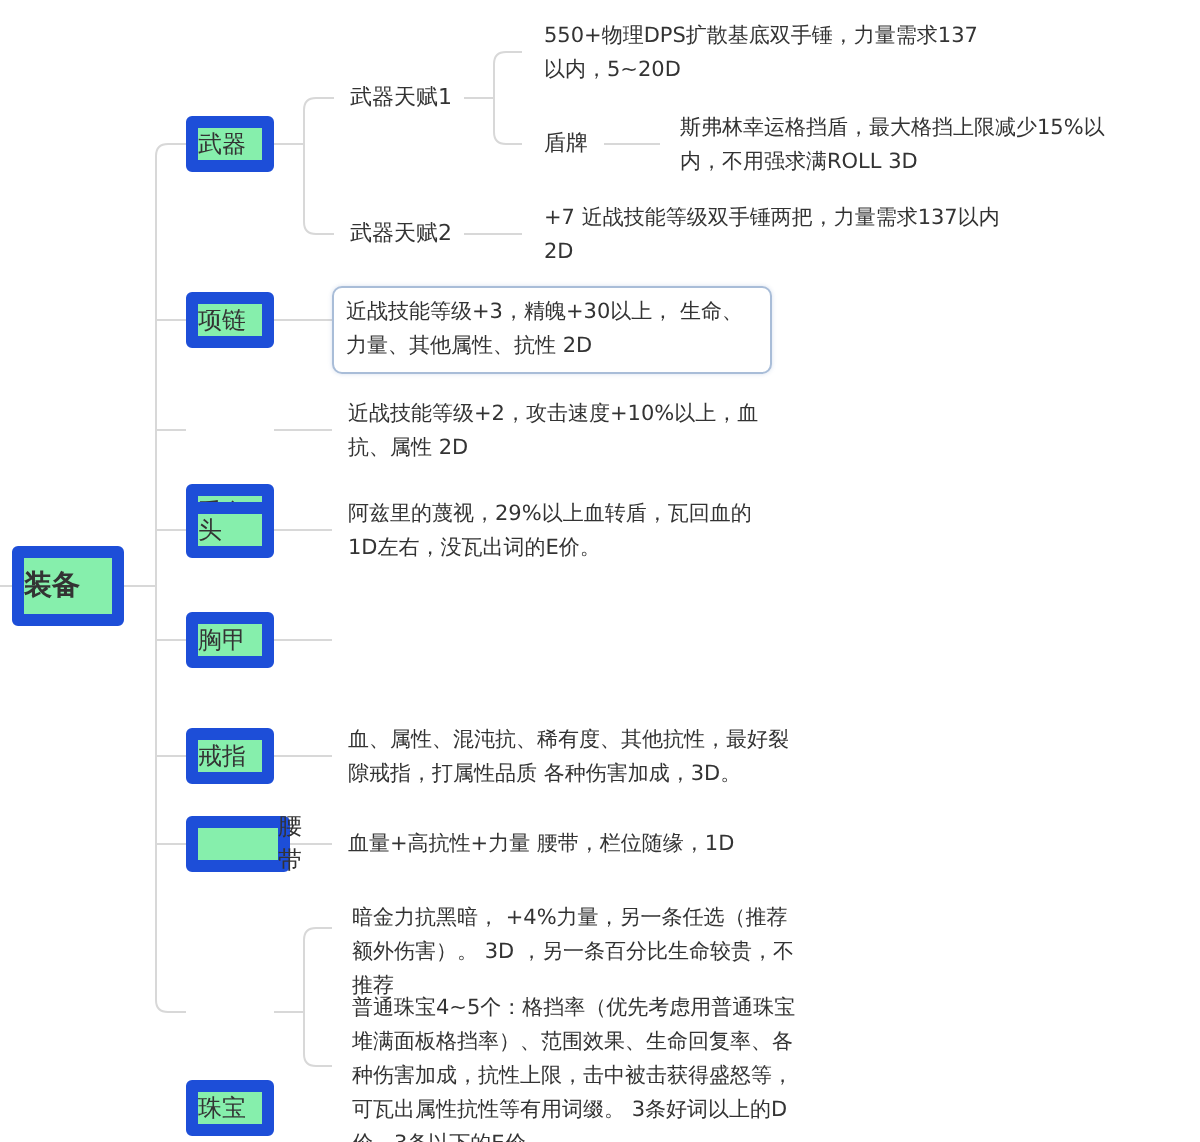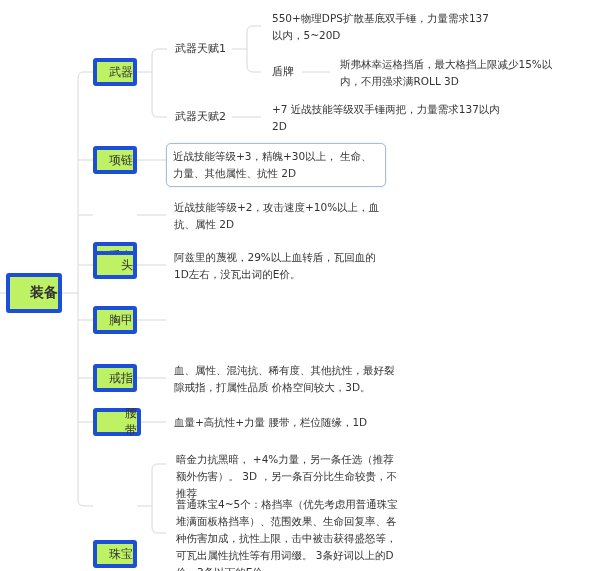--- a/index.html
+++ b/index.html
@@ -4,22 +4,22 @@
 <style>
   html, body { margin:0; padding:0; }
   body {
     width:600px; height:571px; background:#ffffff; position:relative; overflow:hidden;
     font-family: "DejaVu Sans", "Liberation Sans", sans-serif; color:#333;
   }
   .canvas { position:absolute; left:0; top:0; width:600px; height:571px; }
   svg.lines { position:absolute; left:0; top:0; width:600px; height:571px; }
   .node {
     position:absolute; box-sizing:border-box;
-    background:#bef264; border:4px solid #1d4ed8; border-radius:3px;
-    display:flex; align-items:center; justify-content:flex-end;
+    background:#86efac; border:6px solid #1d4ed8; border-radius:3px;
+    display:flex; align-items:center; justify-content:flex-start;
     font-size:12px; color:#333;
   }
   .root { font-size:14px; font-weight:600; }
   .label {
     position:absolute; font-size:11px; color:#333; line-height:16px; white-space:nowrap;
   }
   .text {
     position:absolute; font-size:10.5px; color:#333; line-height:17px;
   }
   .selected {
@@ -104,21 +104,21 @@
     </div>
   <div class="text" style="left:174px;top:249px;width:216px;">阿兹里的蔑视，29%以上血转盾，瓦回血的1D左右，没瓦出词的E价。</div>
 
   <div class="node" style="left:93px;top:306px;width:44px;height:28px;">
       <span>胸甲</span>
     </div>
 
   <div class="node" style="left:93px;top:364px;width:44px;height:28px;">
       <span>戒指</span>
     </div>
-  <div class="text" style="left:174px;top:362px;width:226px;">血、属性、混沌抗、稀有度、其他抗性，最好裂隙戒指，打属性品质  价格空间较大，3D。</div>
+  <div class="text" style="left:174px;top:362px;width:226px;">血、属性、混沌抗、稀有度、其他抗性，最好裂隙戒指，打属性品质  各种伤害加成，3D。</div>
 
   <div class="node" style="left:93px;top:408px;width:44px;height:28px;padding-left:40px;">
       <span>腰带</span>
     </div>
   <div class="text" style="left:174px;top:414px;width:230px;white-space:nowrap;">血量+高抗性+力量 腰带，栏位随缘，1D</div>
 
   <div class="node" style="left:93px;top:492px;width:44px;height:28px;margin-top:48px;">
       <span>珠宝</span>
     </div>
   <div class="text" style="left:176px;top:451px;width:226px;">暗金力抗黑暗， +4%力量，另一条任选（推荐额外伤害）。 3D ，另一条百分比生命较贵，不推荐</div>

